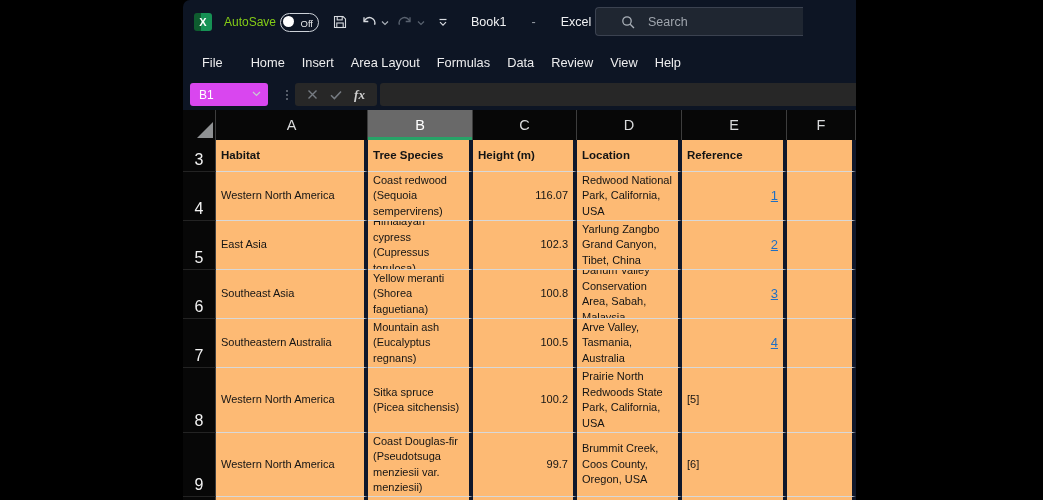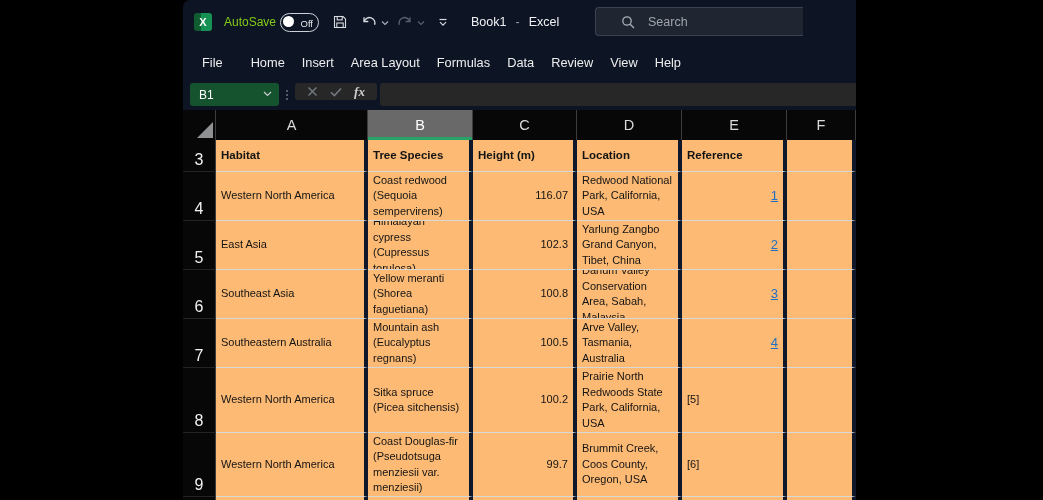--- a/index.html
+++ b/index.html
@@ -16,43 +16,43 @@
   .autosave-label{position:absolute;left:41px;top:50%;transform:translateY(-50%);
     font-size:12px;color:#84cc16;}
   .toggle{position:absolute;left:97px;top:13px;width:37px;height:17px;border:1px solid #ccd1d8;
     border-radius:10px;}
   .toggle .knob{position:absolute;left:2px;top:2px;width:11px;height:11px;border-radius:50%;background:#fff;}
   .toggle .state{position:absolute;right:5px;top:50%;transform:translateY(-50%);
     font-size:9.5px;color:#e9eaec;}
   .tb-btn{position:absolute;top:13px;width:18px;height:18px;display:flex;align-items:center;justify-content:center;}
   .tb-chev{position:absolute;top:19px;width:9px;height:8px;display:flex;align-items:center;justify-content:center;}
   .doc-title{position:absolute;left:288px;top:50%;transform:translateY(-50%);display:flex;
-    align-items:center;font-size:12.5px;color:#f1f2f4;}
+    align-items:center;font-size:12.5px;color:#f1f2f4;gap:16px;}
   .doc-title .dash{color:#9aa0a8;margin:0 9px;}
   .search-box{position:absolute;left:412px;top:7px;width:208px;height:29px;background:#1f2631;
     border:1px solid #3b4250;border-right:none;border-radius:4px 0 0 4px;box-sizing:border-box;
     display:flex;align-items:center;}
   .search-box .mag{margin-left:25px;display:flex;}
   .search-box .ph{margin-left:13px;font-size:12.5px;color:#9fa5ad;}
 
   
   .ribbon{height:36px;display:flex;align-items:center;padding-left:19px;}
   .rtab{font-size:12.8px;color:#ededee;margin-right:17px;white-space:nowrap;}
   .rtab:first-child{margin-right:28px;}
 
   
   .fbar{position:relative;height:30px;background:#0d1524;}
-  .namebox{position:absolute;left:7px;top:3px;width:89px;height:23px;background:#14532d;
+  .namebox{position:absolute;left:7px;top:3px;width:78px;height:23px;background:#d946ef;
     border-radius:3px;display:flex;align-items:center;color:#fff;font-size:12px;
     padding-left:9px;box-sizing:border-box;}
   .namebox .nb-chev{position:absolute;right:7px;top:8px;}
   .fb-dots{position:absolute;left:100px;top:4px;width:8px;height:22px;display:flex;flex-direction:column;
     align-items:center;justify-content:center;gap:2px;}
   .fb-dots i{width:2px;height:2px;border-radius:50%;background:#6f7680;}
-  .fb-icons{position:absolute;left:112px;top:3px;width:82px;height:17px;background:#272727;
+  .fb-icons{position:absolute;left:112px;top:3px;width:82px;height:23px;background:#272727;
     border-radius:3px;display:flex;align-items:center;justify-content:space-evenly;}
   .fx-label{color:#cfcfcf;font-size:13px;font-style:italic;font-family:"Liberation Serif",serif;font-weight:bold;}
   .finput{position:absolute;left:197px;top:3px;right:0;height:23px;background:#272727;
     border-radius:3px 0 0 3px;color:#fff;font-size:12px;display:flex;align-items:center;padding-left:8px;}
 
   
   .grid{position:absolute;left:0;top:110px;width:673px;height:390px;background:#fff;display:grid;
     grid-template-columns:33px 152px 105px 104px 105px 105px 69px;
     grid-template-rows:30px 32px 49px 49px 49px 49px 65px 64px 1fr;}
   .corner{background:#070707;position:relative;border-right:1px solid #3d3d3d;box-sizing:border-box;}

